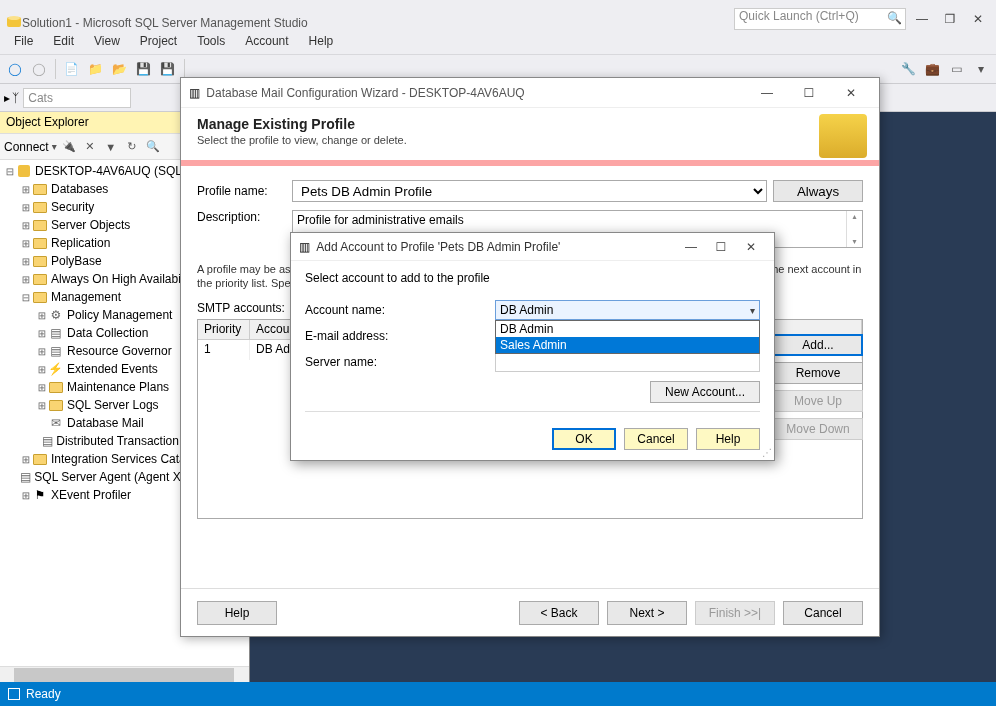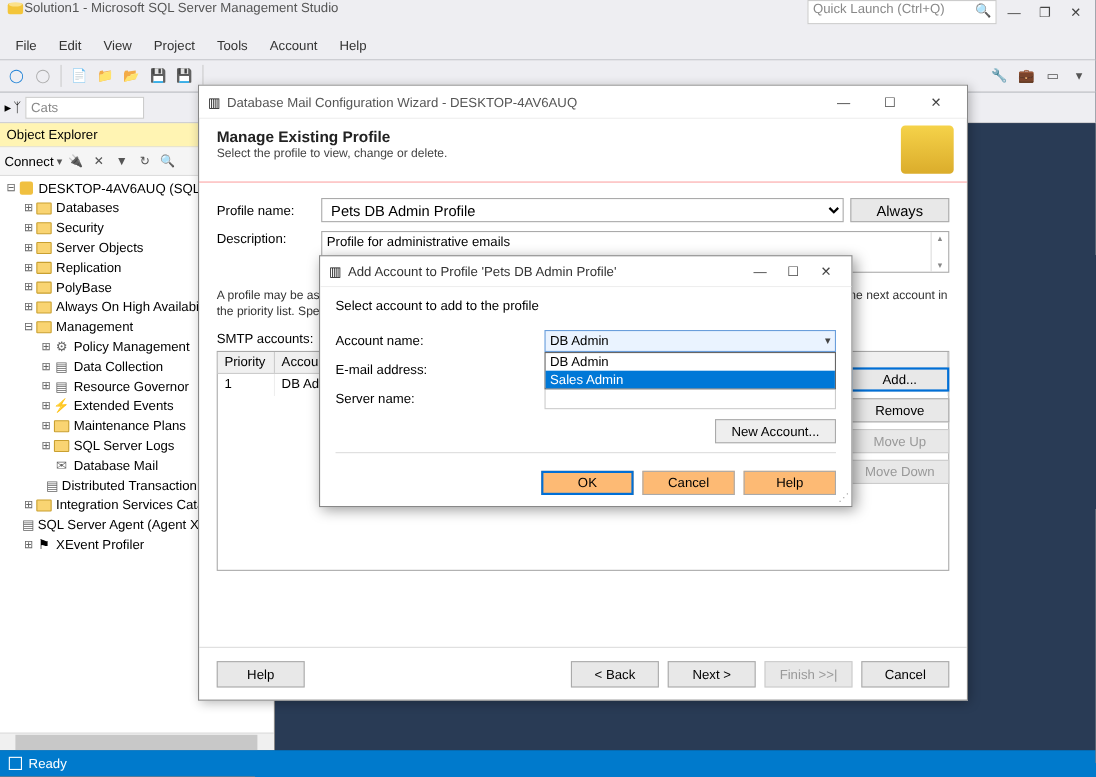--- a/index.html
+++ b/index.html
@@ -1,19 +1,19 @@
 <!DOCTYPE html>
 <html><head>
 <meta charset="utf-8">
 <style>
   * { box-sizing: border-box; margin: 0; padding: 0; }
   body { font-family: "Segoe UI", Tahoma, sans-serif; font-size: 12px; background: #1e2a3a; color: #000; width: 996px; height: 706px; overflow: hidden; position: relative; }
   
   
-  .titlebar { background: #eeeef2; height: 30px; display: flex; align-items: flex-start; padding: 0 6px; position: relative; }
+  .titlebar { background: #eeeef2; height: 30px; display: flex; align-items: flex-end; padding: 0 6px; position: relative; }
   .titlebar .title { color: #555; font-size: 12px; }
   .titlebar .right { position: absolute; right: 6px; display: flex; align-items: center; gap: 4px; }
   .quicklaunch { width: 172px; height: 22px; border: 1px solid #ccc; background: #fff; padding: 0 36px 0 4px; font-size: 12px; color: #888; position: relative; }
   .quicklaunch .mag { position: absolute; right: 3px; top: 2px; color: #555; font-weight: bold; }
   .winbtn { width: 24px; height: 22px; display: flex; align-items: center; justify-content: center; color: #444; cursor: default; font-family: sans-serif; }
   
   
   .menubar { background: #eeeef2; height: 24px; display: flex; padding: 0 4px; }
   .menubar .menuitem { padding: 4px 10px; color: #333; }
   
@@ -49,21 +49,21 @@
   .i1 { padding-left: 4px; }
   .i2 { padding-left: 20px; }
   .i3 { padding-left: 36px; }
   
   
   .wizard { position: absolute; left: 180px; top: -35px; width: 700px; height: 560px; background: #fff; border: 1px solid #888; box-shadow: 2px 2px 10px rgba(0,0,0,.3); display:flex; flex-direction:column; }
   .wizard-title { height: 30px; background: #fff; display: flex; align-items: center; padding: 0 8px; border-bottom: 1px solid #eee; }
   .wizard-title .txt { flex: 1; color: #555; }
   .wizard-title .btns { display: flex; gap: 2px; }
   .wizard-title .wb { width: 40px; height: 24px; display:flex; align-items:center; justify-content:center; color:#444; }
-  .wizard-head { height: 58px; padding: 8px 16px; border-bottom: 1px solid #fca5a5; display:flex; position:relative; }
+  .wizard-head { height: 58px; padding: 8px 16px; border-bottom: 6px solid #fca5a5; display:flex; position:relative; }
   .wizard-head h2 { font-size: 14px; font-weight: bold; color: #222; }
   .wizard-head .sub { font-size: 11px; color: #444; margin-top: 2px; }
   .wizard-head .srvimg { position:absolute; right:12px; top:6px; width:48px; height:44px; background: linear-gradient(#f5d040,#d9a820); border-radius:4px; opacity:.95; }
   .wizard-body { flex:1; padding: 14px 16px; position: relative; }
   .row { display:flex; align-items:center; margin-bottom:8px; }
   .row .lbl { width: 95px; }
   .row .field { flex:1; }
   .profname { display:flex; }
   .profname select { flex:1; height:22px; border:1px solid #aaa; padding:0 4px; background:#fff; }
   .profname .del { width:90px; margin-left:6px; height:22px; border:1px solid #aaa; background:#e8e8e8; }
@@ -97,21 +97,21 @@
   .combobox { height:20px; border:1px solid #6a9edb; background:#eaf3ff; display:flex; align-items:center; padding:0 4px; position:relative; }
   .combobox .arrow { position:absolute; right:4px; color:#444; font-size:10px; }
   .dropdown { position:absolute; top:20px; left:0; right:0; border:1px solid #666; background:#fff; z-index:10; }
   .dropdown .opt { padding:1px 4px; }
   .dropdown .opt.selected { background:#0078d7; color:#fff; }
   .txtbox { height:20px; border:1px solid #ccc; background:#fff; }
   .adddlg .btnrow { display:flex; justify-content:flex-end; padding: 6px 0 2px; }
   .adddlg .btnrow button { width:110px; height:22px; border:1px solid #aaa; background:#eee; font-size:12px; }
   .adddlg hr { border:none; border-top:1px solid #ddd; margin: 6px 0; }
   .adddlg .foot { display:flex; justify-content:flex-end; gap:8px; padding: 4px 14px 10px; }
-  .adddlg .foot button { width:84px; height:22px; border:1px solid #aaa; background:#fdba74; font-size:12px; }
+  .adddlg .foot button { width:64px; height:22px; border:1px solid #aaa; background:#fef9c3; font-size:12px; }
   .adddlg .foot button.ok { border:2px solid #006fd6; }
   .adddlg .grip { position:absolute; right:2px; bottom:2px; color:#aaa; font-size:10px; }
   
   
   .statusbar { position:absolute; bottom:0; left:0; right:0; height:24px; background:#007acc; color:#fff; display:flex; align-items:center; padding: 0 8px; gap:6px; }
   .statusbar .sq { width:12px; height:12px; border:1.5px solid #fff; }
   
   svg.ssms-logo { width:16px; height:16px; }
 </style>
 </head>

